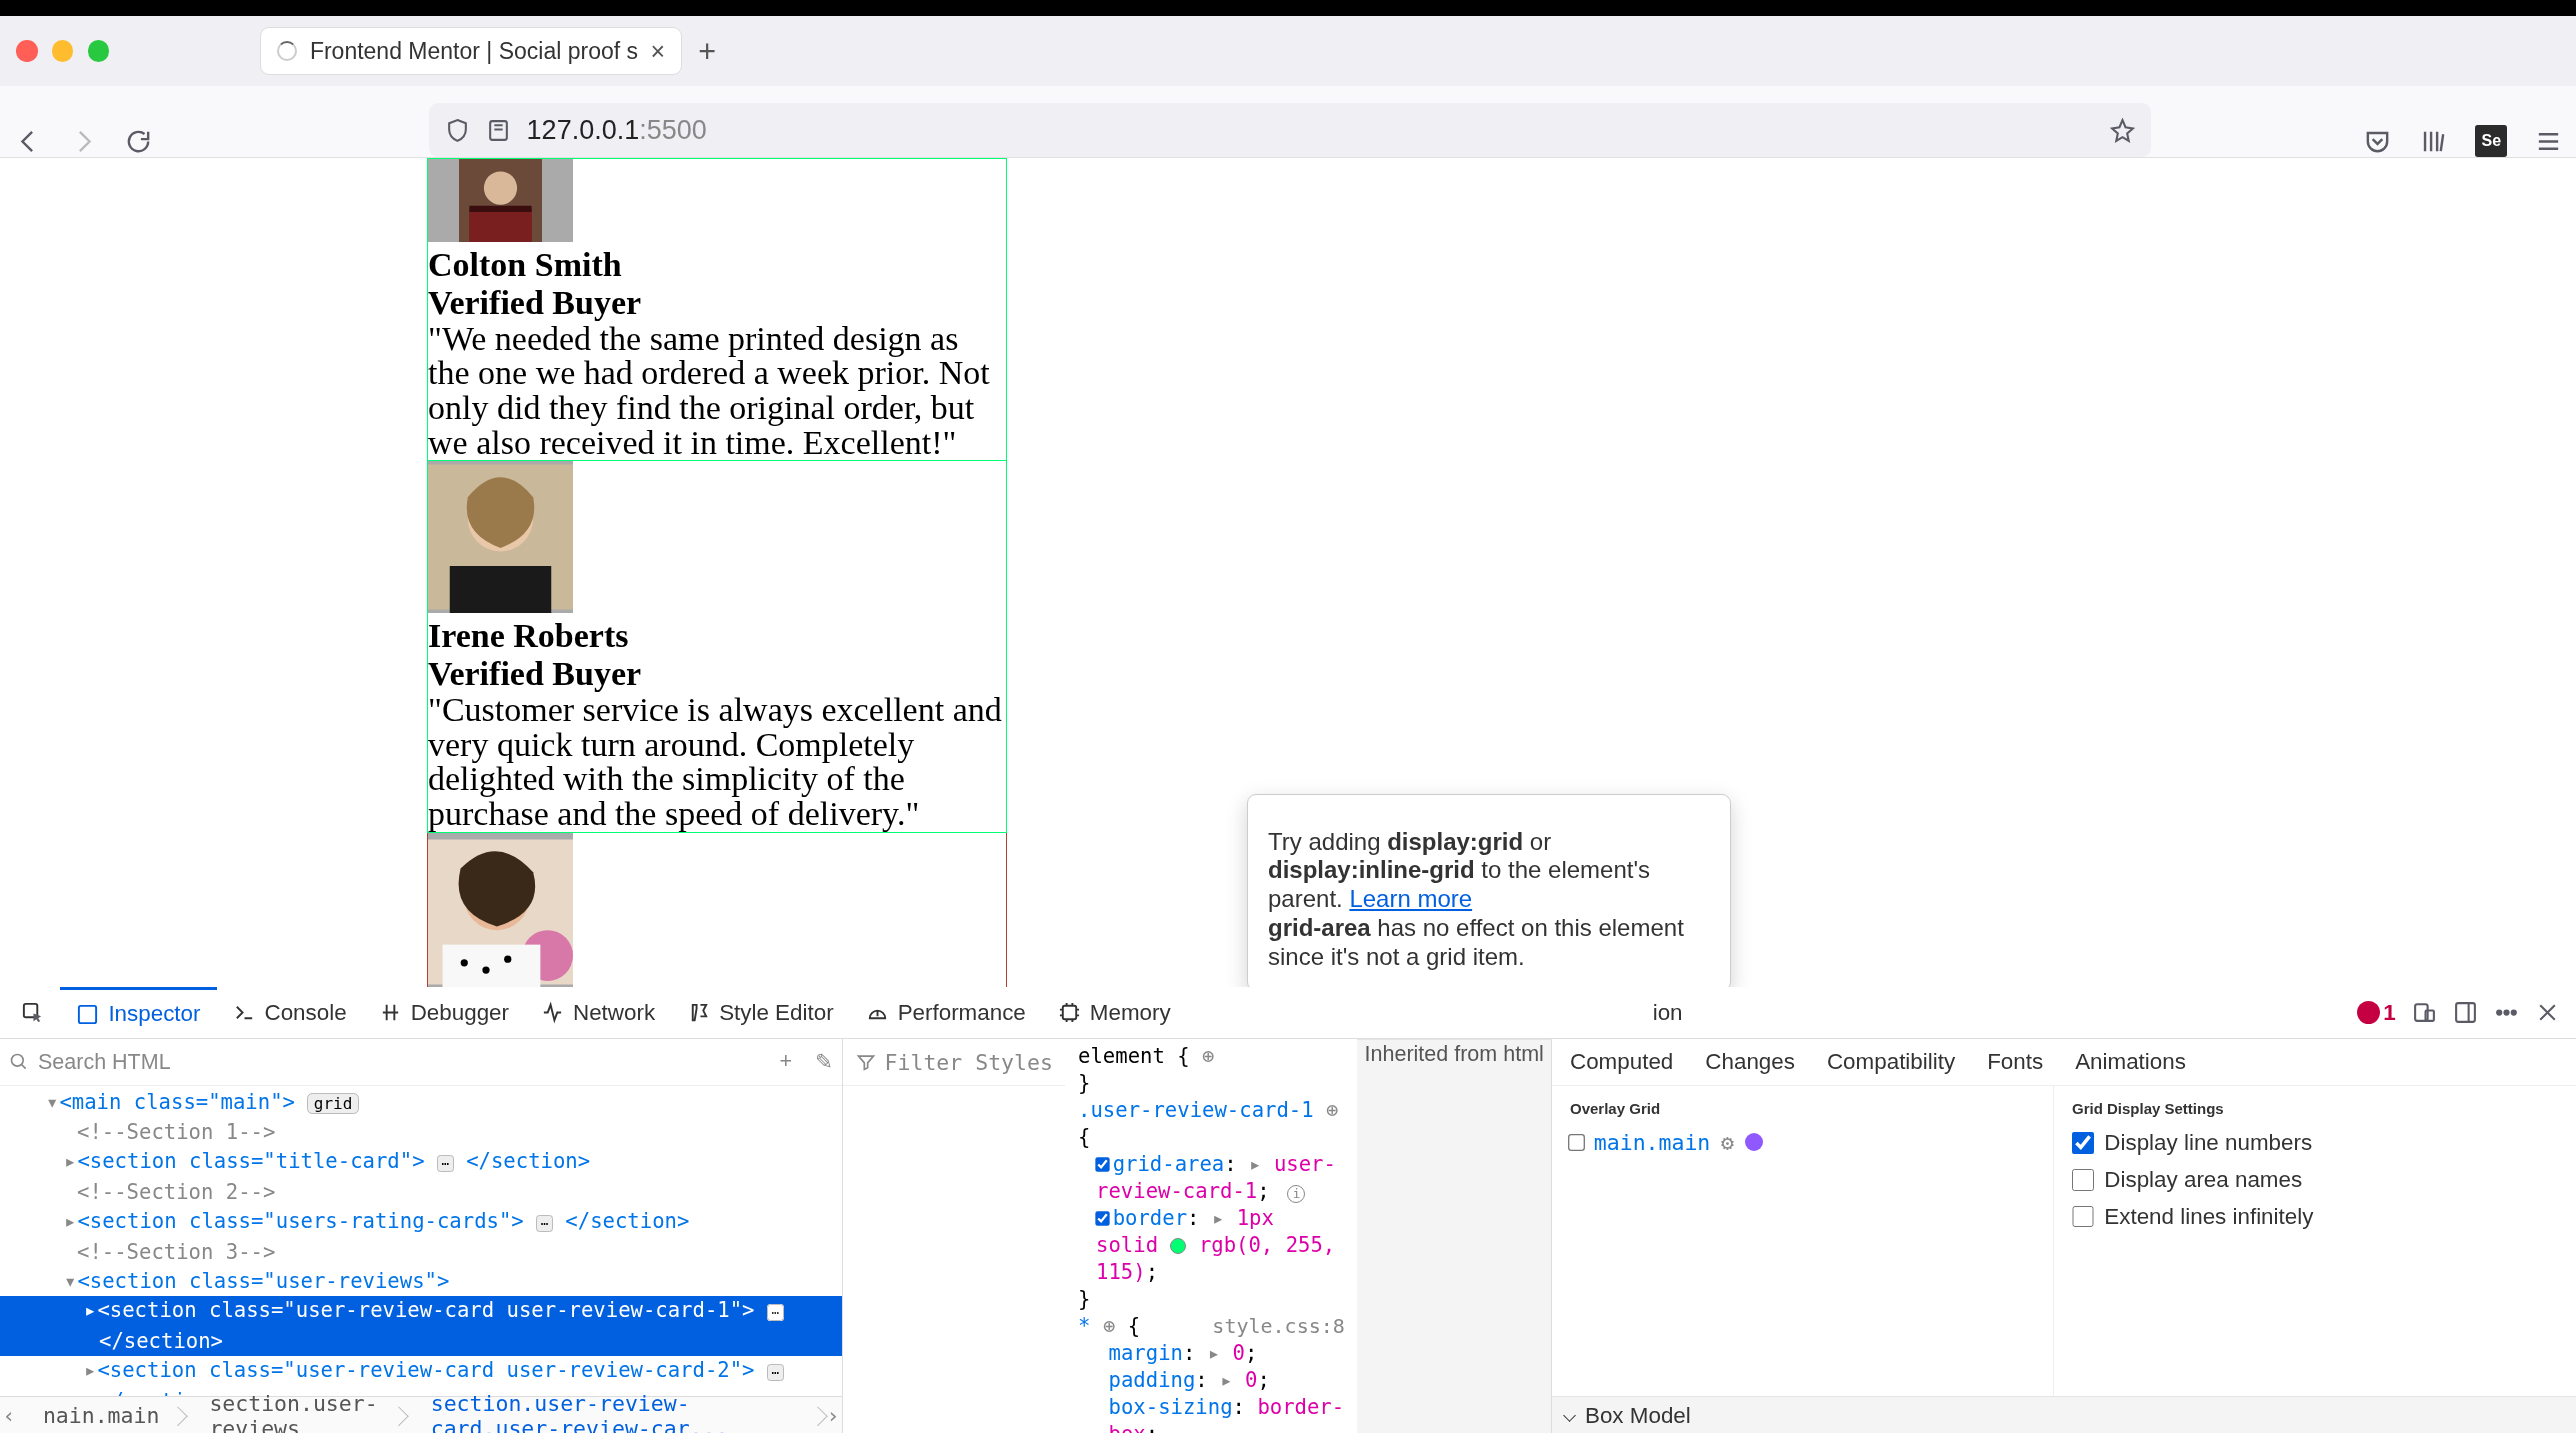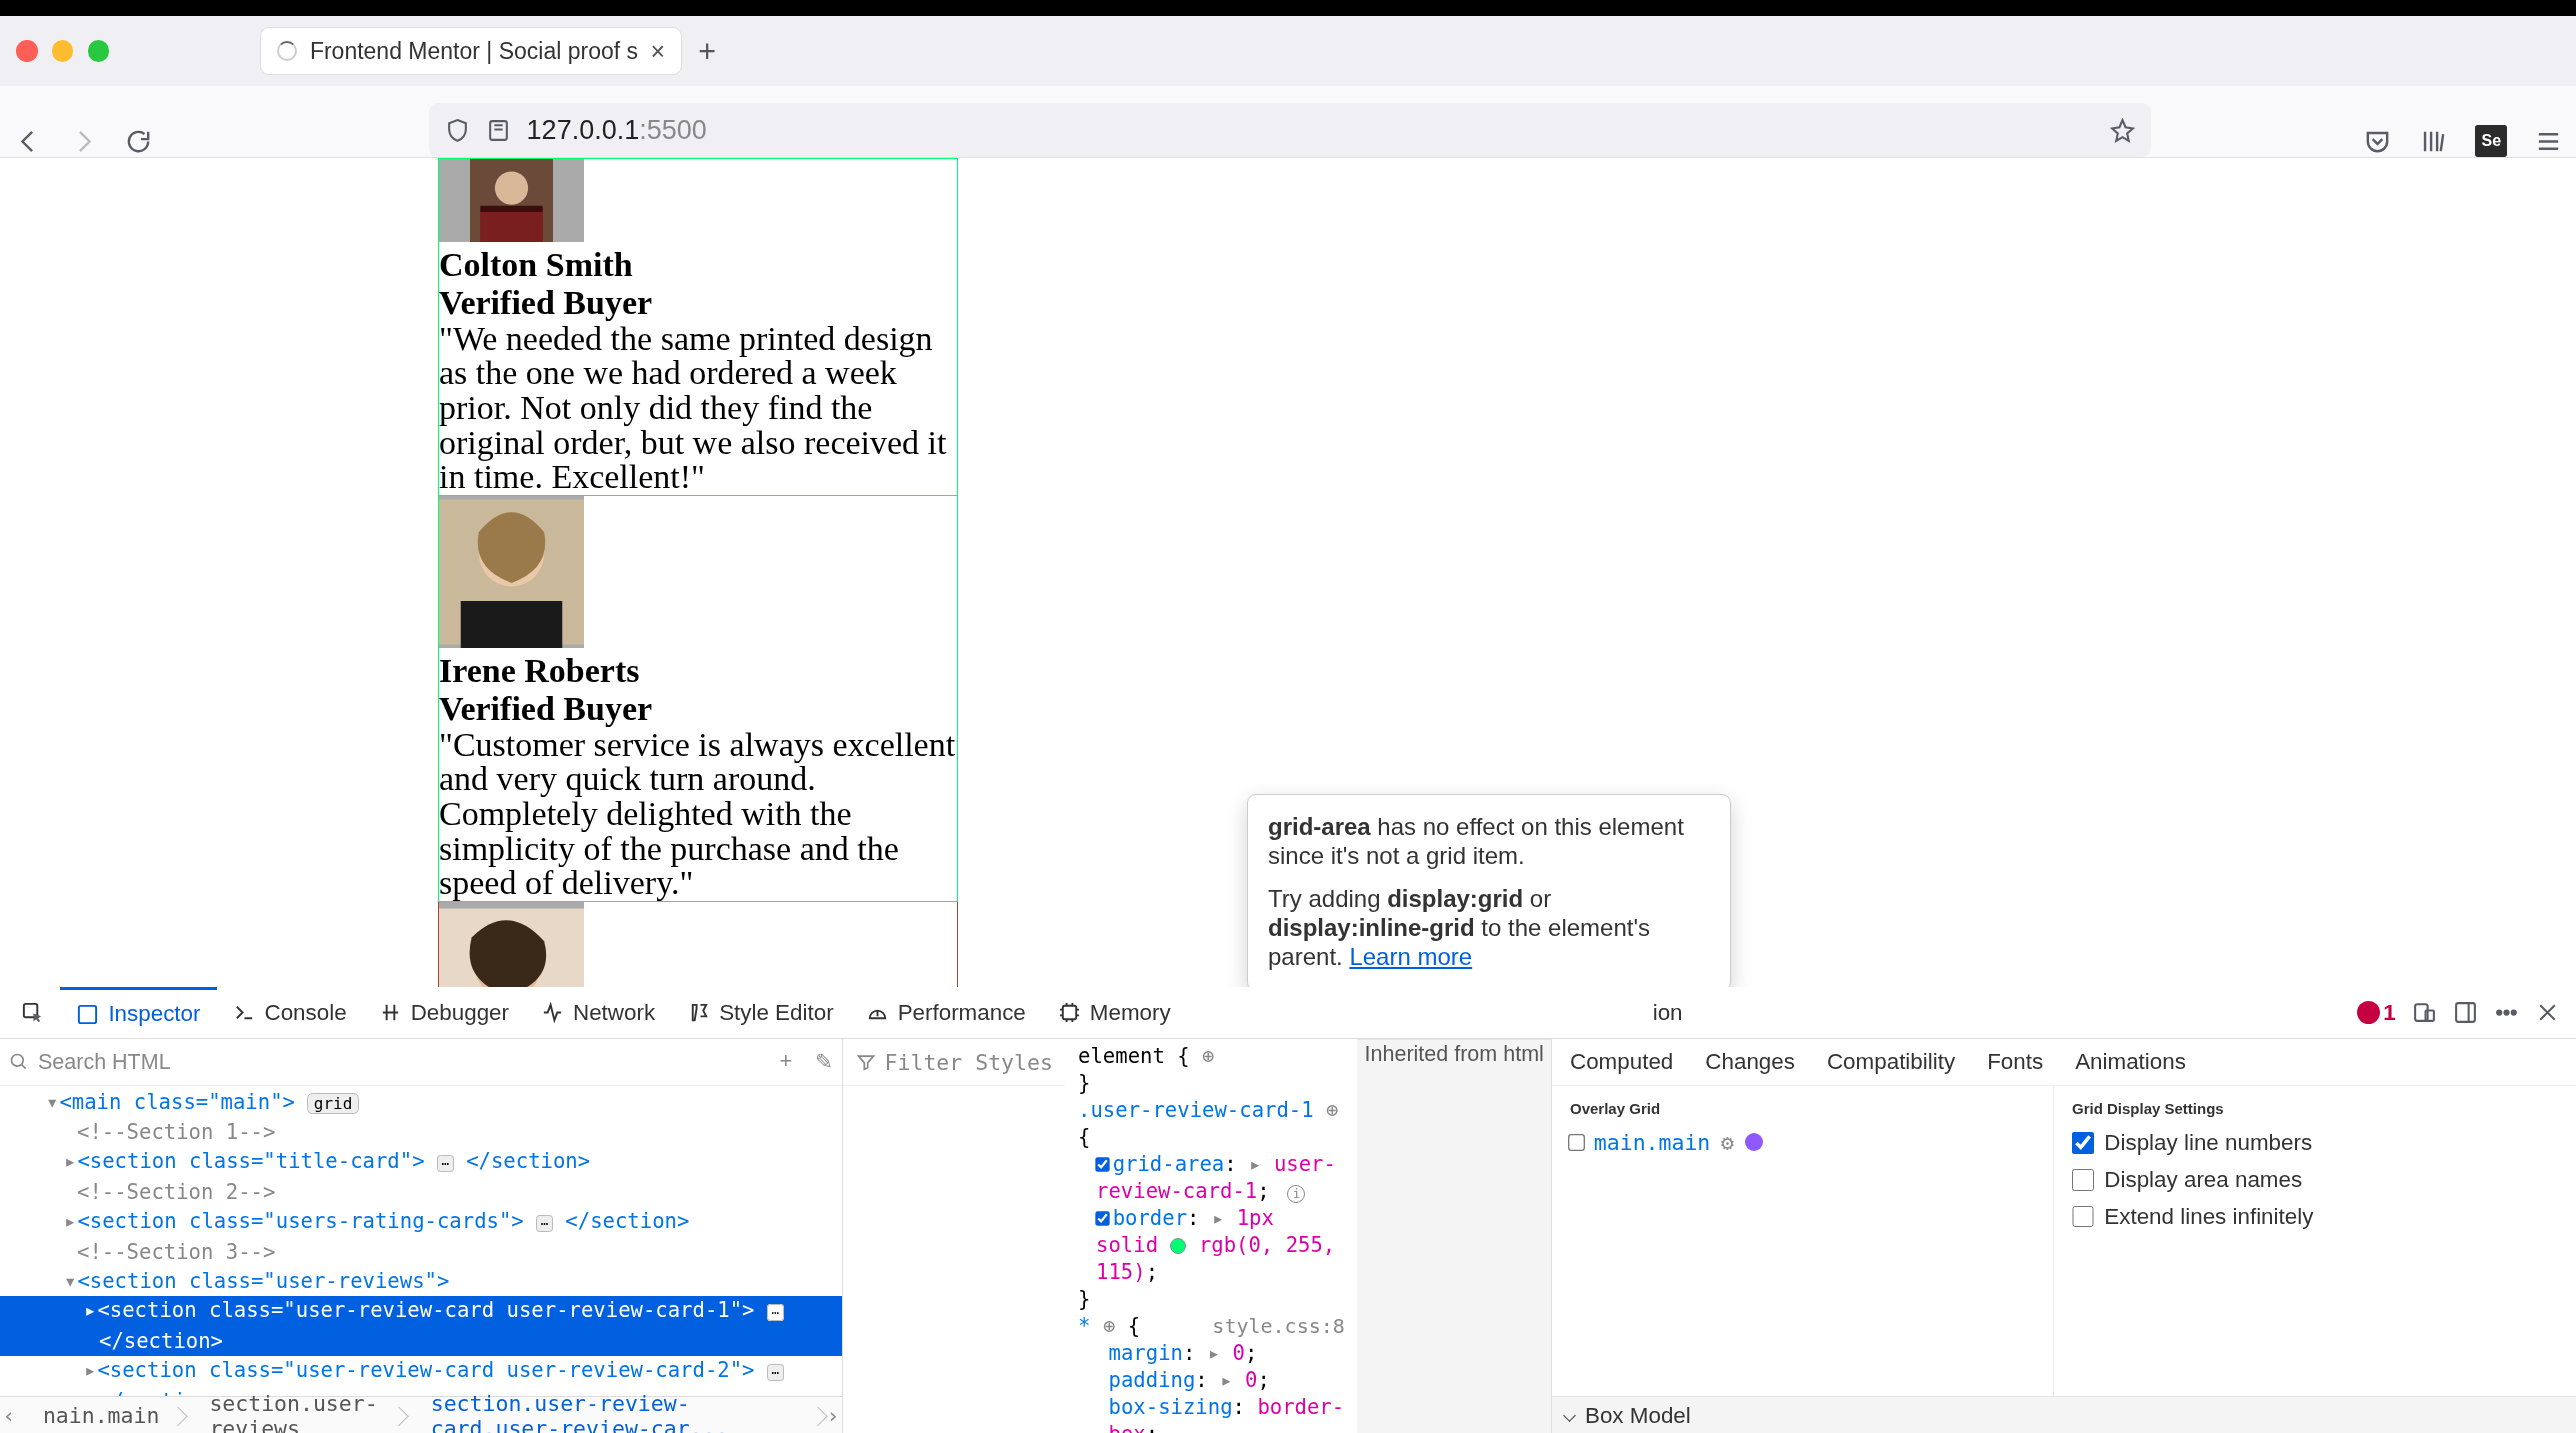--- a/index.html
+++ b/index.html
@@ -29,21 +29,21 @@
 .urlbar svg { width: 25px; height: 25px; stroke: #5b5b66; stroke-width: 2; fill: none; }
 .urlbar .addr { font-size: 27px; color: #222; }
 .urlbar .addr .port { color: #888; }
 .urlbar .star { margin-left: auto; }
 .right-icons { display: flex; gap: 27px; margin-left: auto; align-items: center; }
 .right-icons svg { width: 29px; height: 29px; stroke: #5b5b66; stroke-width: 2; fill: none; }
 .selenium { width: 32px; height: 32px; background: #2b2b2b; color: #fff; font-size: 16px; font-weight: 600; display: flex; align-items: center; justify-content: center; border-radius: 2.7px; }
 
 
 .viewport { height: 829px; background: #fff; position: relative; overflow: hidden; }
-.reviews { position: absolute; left: 438px; top: 0; width: 520px; }
+.reviews { position: absolute; left: 427px; top: 0; width: 580px; }
 .card { border: 1.8px solid; padding: 0; font-family: "Times New Roman", serif; color: #000; }
 .card-1 { border-color: rgb(0,255,115); }
 .card-2 { border-color: rgb(0,255,115); border-top: none; }
 .card-3 { border-color: #b04030; border-top: none; }
 .avatar { width: 145px; height: 83px; background: #aaa; display: block; }
 .avatar svg { width: 100%; height: 100%; }
 .name { font-size: 34px; font-weight: 700; margin-top: 3.6px; }
 .role { font-size: 34px; font-weight: 700; }
 .quote { font-size: 34px; line-height: 1.02; }
 .card-3 .avatar { height: 158px; }
@@ -219,22 +219,22 @@
             <circle cx="66" cy="64" r="14" fill="#d878a8"></circle>
             <rect x="8" y="58" width="54" height="30" fill="#f8f8f8"></rect>
             <circle cx="20" cy="68" r="2" fill="#000"></circle>
             <circle cx="32" cy="72" r="2" fill="#000"></circle>
             <circle cx="44" cy="66" r="2" fill="#000"></circle>
           </svg></div>
     </div>
   </div>
 
   <div class="tooltip">
+    <div style="margin-top:14.4px"><span>Try adding </span><b>display:grid</b><span> or </span><b>display:inline-grid</b><span> to the element's parent. </span><a href="#">Learn more</a></div>
     <div><b>grid-area</b><span> has no effect on this element since it's not a grid item.</span></div>
-    <div style="margin-top:14.4px"><span>Try adding </span><b>display:grid</b><span> or </span><b>display:inline-grid</b><span> to the element's parent. </span><a href="#">Learn more</a></div>
     <div class="tail"></div>
   </div>
 </div>
 
 <div class="devtools">
 
   <div class="dt-tabs">
     <div class="dtab picker">
         <svg viewBox="0 0 24 24">
           <rect x="3" y="3" width="14" height="14" rx="2"></rect>

